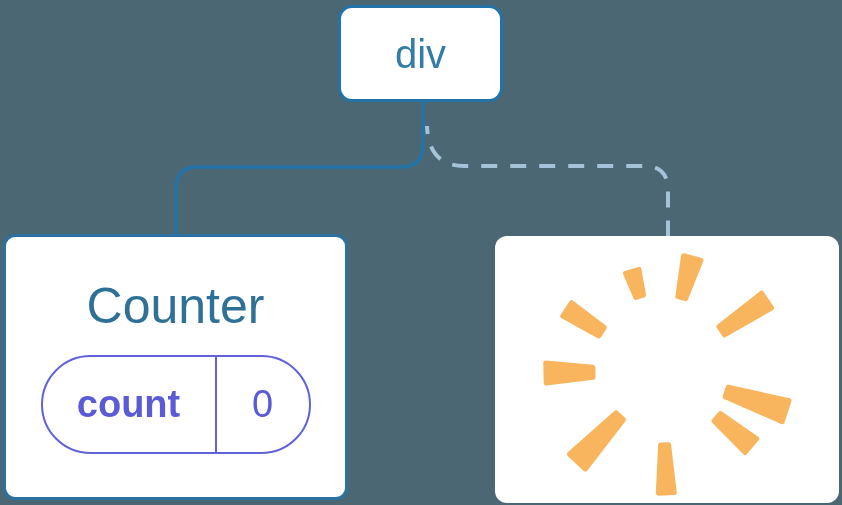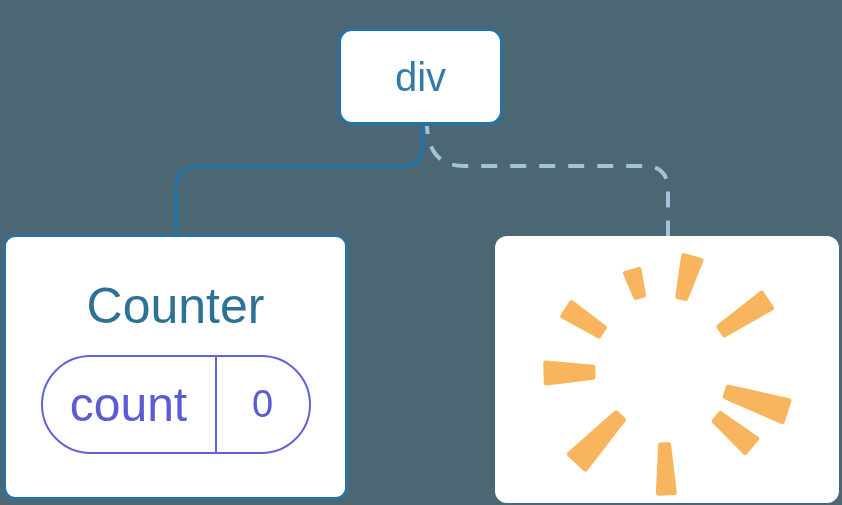--- a/index.html
+++ b/index.html
@@ -22,21 +22,21 @@
   .connector-dashed{stroke:var(--connector-dashed);stroke-width:4;}
   .node,.card{
     position:absolute;box-sizing:border-box;
     background:var(--card-bg);
     z-index:2;
   }
   .node-root{
     left:338px;top:5px;width:165px;height:97px;
     border:3px solid var(--node-border);
     border-radius:14px;
-    display:flex;align-items:center;justify-content:center;margin-top:23px;
+    display:flex;align-items:center;justify-content:center;
   }
   .node-root-label{
     color:var(--node-label);
     font-size:40px;line-height:1;font-weight:500;
   }
   .counter-card{
     left:3px;top:234px;width:345px;height:266px;
     border:3px solid var(--counter-border);
     border-radius:12px;
   }
@@ -53,21 +53,21 @@
     border-radius:50px;
     box-sizing:border-box;
     display:flex;
     background:var(--card-bg);
   }
   .pill-key{
     width:172px;
     border-right:2.5px solid var(--pill-border);
     display:flex;align-items:center;justify-content:center;
     color:var(--pill-text);
-    font-size:48px;font-weight:400;
+    font-size:38px;font-weight:700;
   }
   .pill-value{
     flex:1;
     display:flex;align-items:center;justify-content:center;
     color:var(--pill-text);
     font-size:38px;font-weight:400;
   }
   .removed-card{
     left:495px;top:236px;width:344px;height:267px;
     border:none;

